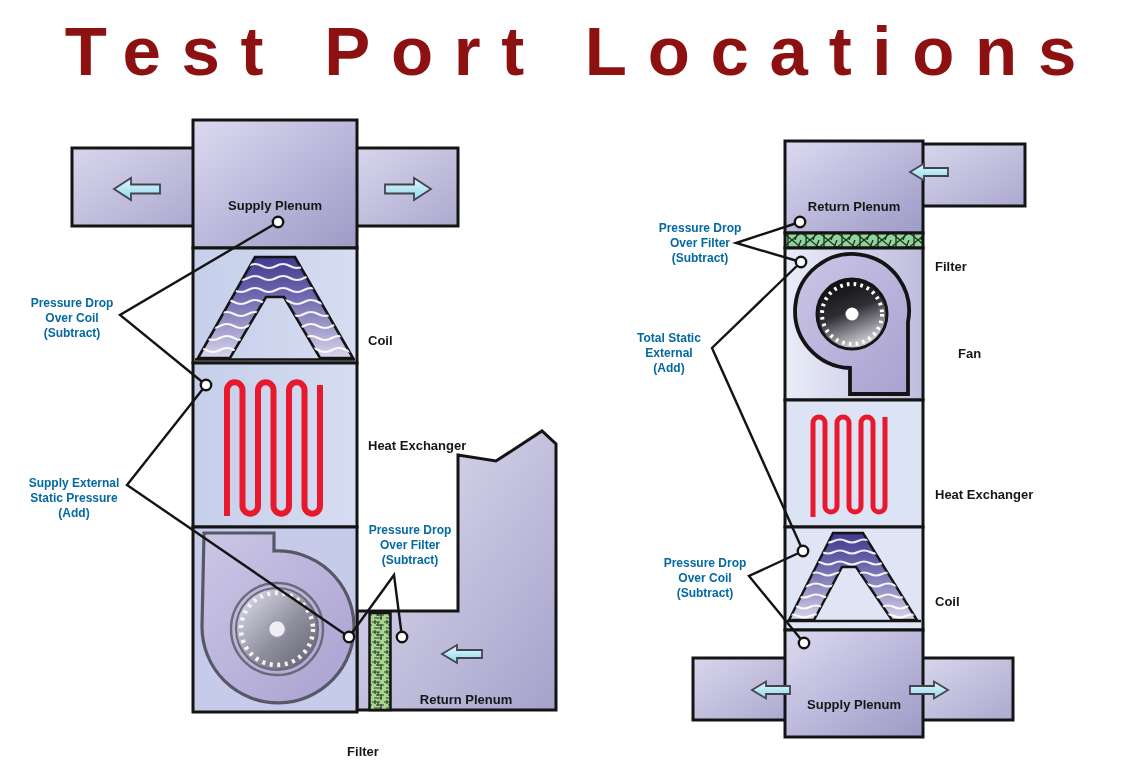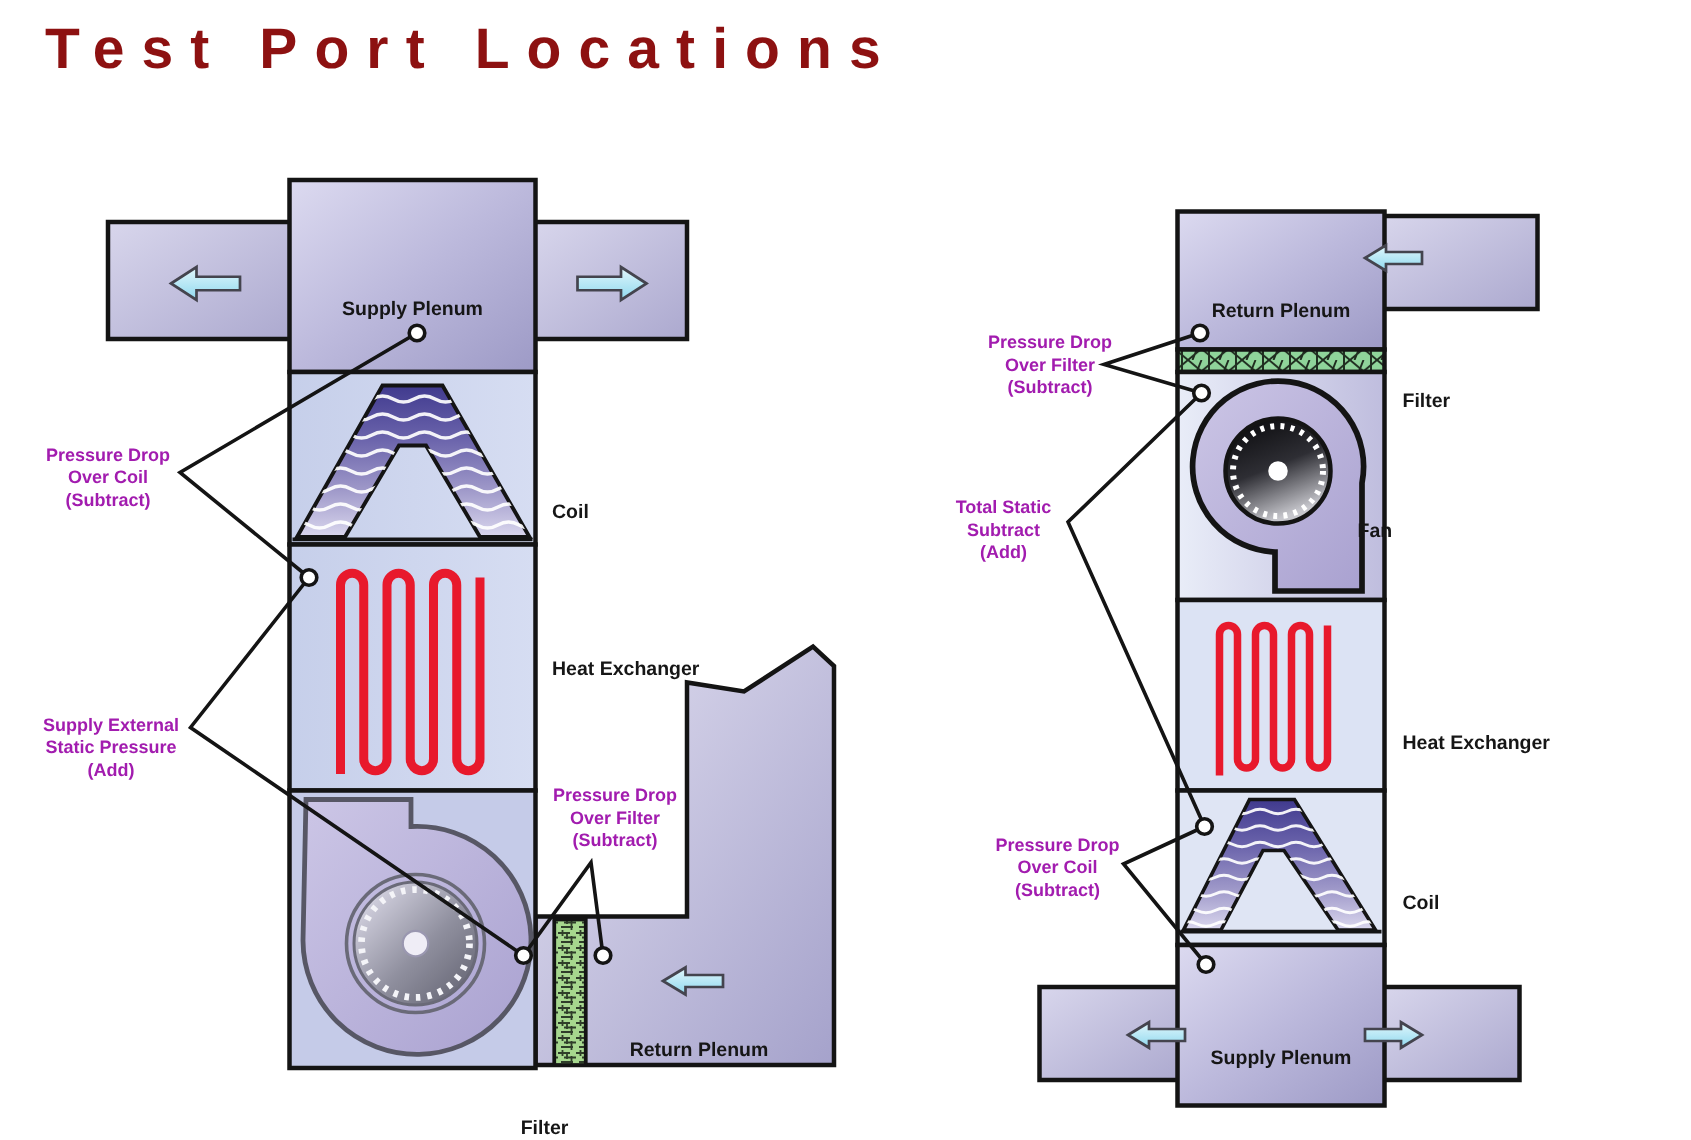--- a/index.html
+++ b/index.html
@@ -1,22 +1,22 @@
 <!DOCTYPE html>
 <html><head>
 <meta charset="utf-8">
 <style>
   html,body{margin:0;padding:0;background:#ffffff;}
   .stage{position:relative;width:1127px;height:760px;background:#ffffff;overflow:hidden;
          font-family:"Liberation Sans","DejaVu Sans",sans-serif;}
   .stage svg{position:absolute;left:0;top:0;}
-  .title{position:absolute;left:30px;top:12px;width:1067px;text-align:left;
-         font-size:38px;font-weight:bold;letter-spacing:0.30em;color:#8D1111;
+  .title{position:absolute;left:30px;top:12px;width:1067px;text-align:right;
+         font-size:69px;font-weight:bold;letter-spacing:0.30em;color:#8D1111;
          white-space:nowrap;}
-  .lbl{position:absolute;color:#a21caf;font-weight:bold;line-height:15px;font-size:12px;}
+  .lbl{position:absolute;color:#0369a1;font-weight:bold;line-height:15px;font-size:12px;}
   .lbl.center{text-align:center;}
   .seclbl{position:absolute;color:#161616;font-weight:bold;font-size:13px;white-space:nowrap;margin-top:24px;}
 </style>
 </head>
 <body>
 
 <div class="stage">
 
 <svg width="1127" height="760" viewBox="0 0 1127 760">
   <defs>
@@ -221,33 +221,33 @@
   <div>(Add)</div>
 </div>
 <div class="lbl center" style="left:355px;top:523px;width:110px;">
   <div>Pressure Drop</div>
   <div>Over Filter</div>
   <div>(Subtract)</div>
 </div>
 
 <div class="seclbl" style="left:787px;top:175px;width:134px;text-align:center;">Return Plenum</div>
 <div class="seclbl" style="left:935px;top:235px;">Filter</div>
-<div class="seclbl" style="left:905px;top:322px;">Fan</div>
+<div class="seclbl" style="left:958px;top:322px;">Fan</div>
 <div class="seclbl" style="left:935px;top:463px;">Heat Exchanger</div>
 <div class="seclbl" style="left:935px;top:570px;">Coil</div>
 <div class="seclbl" style="left:786px;top:673px;width:136px;text-align:center;">Supply Plenum</div>
 
 <div class="lbl center" style="left:645px;top:221px;width:110px;">
   <div>Pressure Drop</div>
   <div>Over Filter</div>
   <div>(Subtract)</div>
 </div>
 <div class="lbl center" style="left:614px;top:331px;width:110px;">
   <div>Total Static</div>
-  <div>Subtract</div>
+  <div>External</div>
   <div>(Add)</div>
 </div>
 <div class="lbl center" style="left:650px;top:556px;width:110px;">
   <div>Pressure Drop</div>
   <div>Over Coil</div>
   <div>(Subtract)</div>
 </div>
 
 </div>
 

